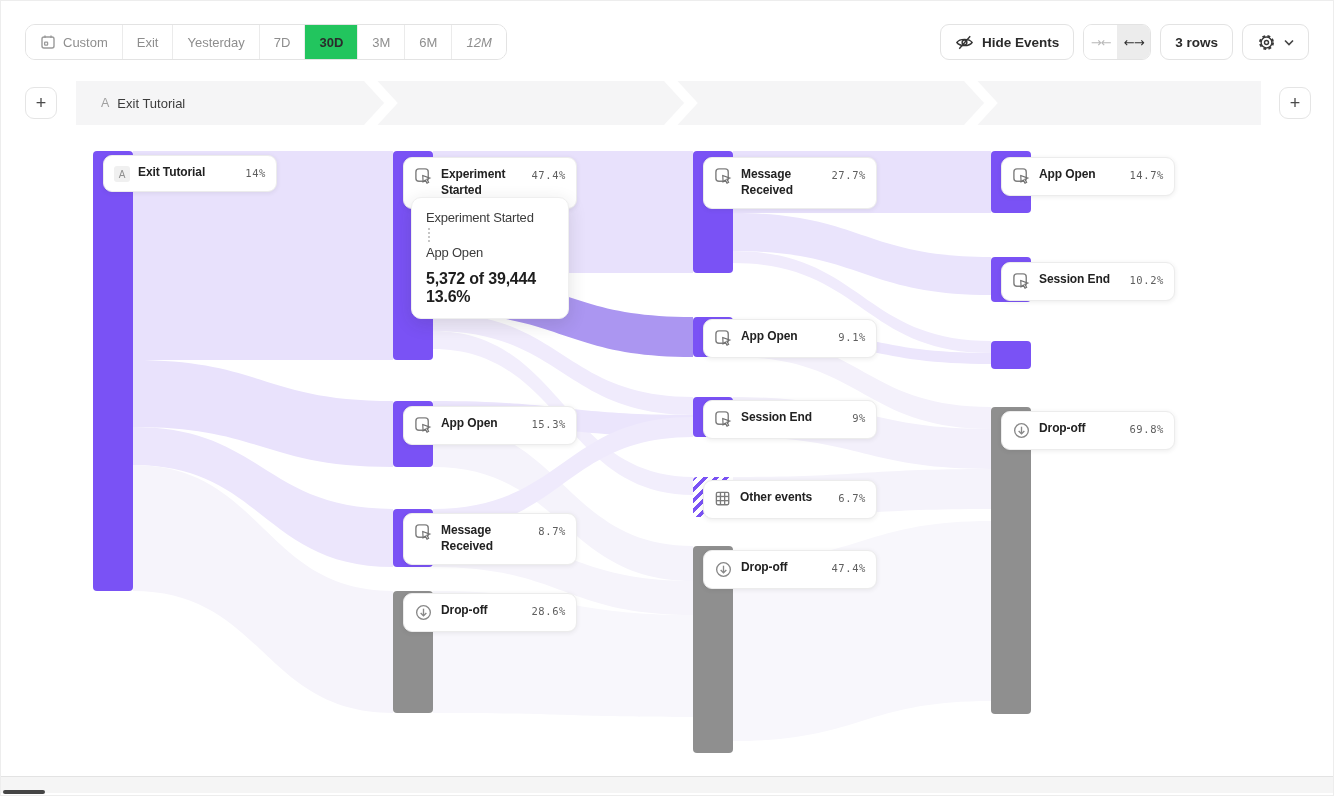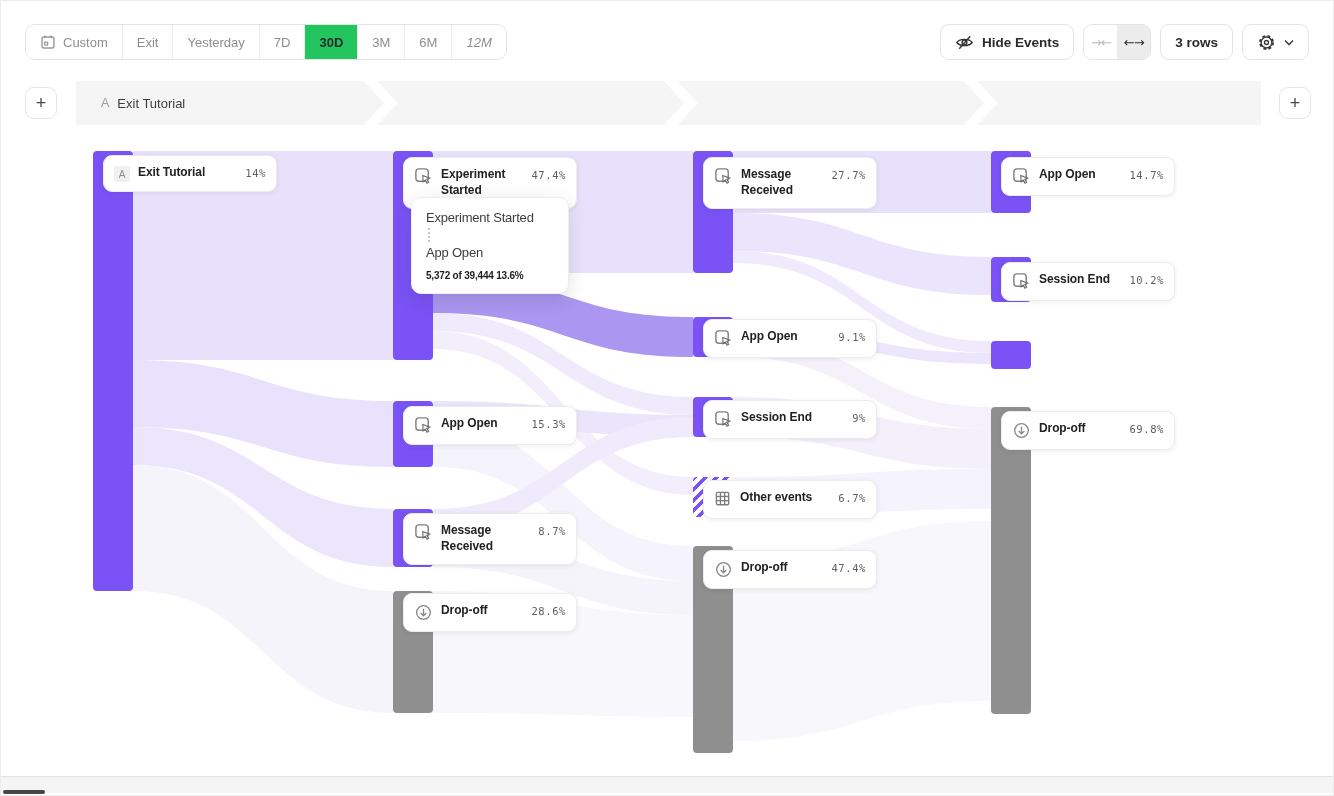--- a/index.html
+++ b/index.html
@@ -48,21 +48,21 @@
     color:#5f5f5f; letter-spacing:.6px; padding-top:2px; white-space:nowrap; }
   .abadge-sq { flex:0 0 auto; width:16px; height:16px; background:#f0f0f0; border-radius:3px;
     display:flex; align-items:center; justify-content:center; font-size:10px; color:#8f8f8f; margin-top:1px; }
 
   
   .flow-tooltip { position:absolute; left:410px; top:196px; width:158px; background:#fff;
     border:1px solid #efefef; border-radius:10px; padding:12px 14px; z-index:10;
     box-shadow:0 5px 18px rgba(40,40,40,.14); }
   .ft-node { font-size:13px; color:#3c3c3c; letter-spacing:-.2px; }
   .ft-dots { width:0; height:14px; border-left:2px dotted #c6c6c6; margin:3px 0 3px 2px; }
-  .ft-stat { margin-top:10px; font-size:10px; font-weight:700; color:#1e1e1e; letter-spacing:-.2px; }
+  .ft-stat { margin-top:10px; font-size:16px; font-weight:700; color:#1e1e1e; letter-spacing:-.2px; }
 
   
   .bottom-strip { position:absolute; left:0; right:0; top:775px; height:17px; background:#f5f5f5;
     border-top:1px solid #e3e3e3; }
   .h-scrollbar { position:absolute; left:2px; top:789px; width:42px; height:4px; background:#454545;
     border-radius:2px; cursor:pointer; }
 
   svg { display:block; }
 </style>
 </head>

